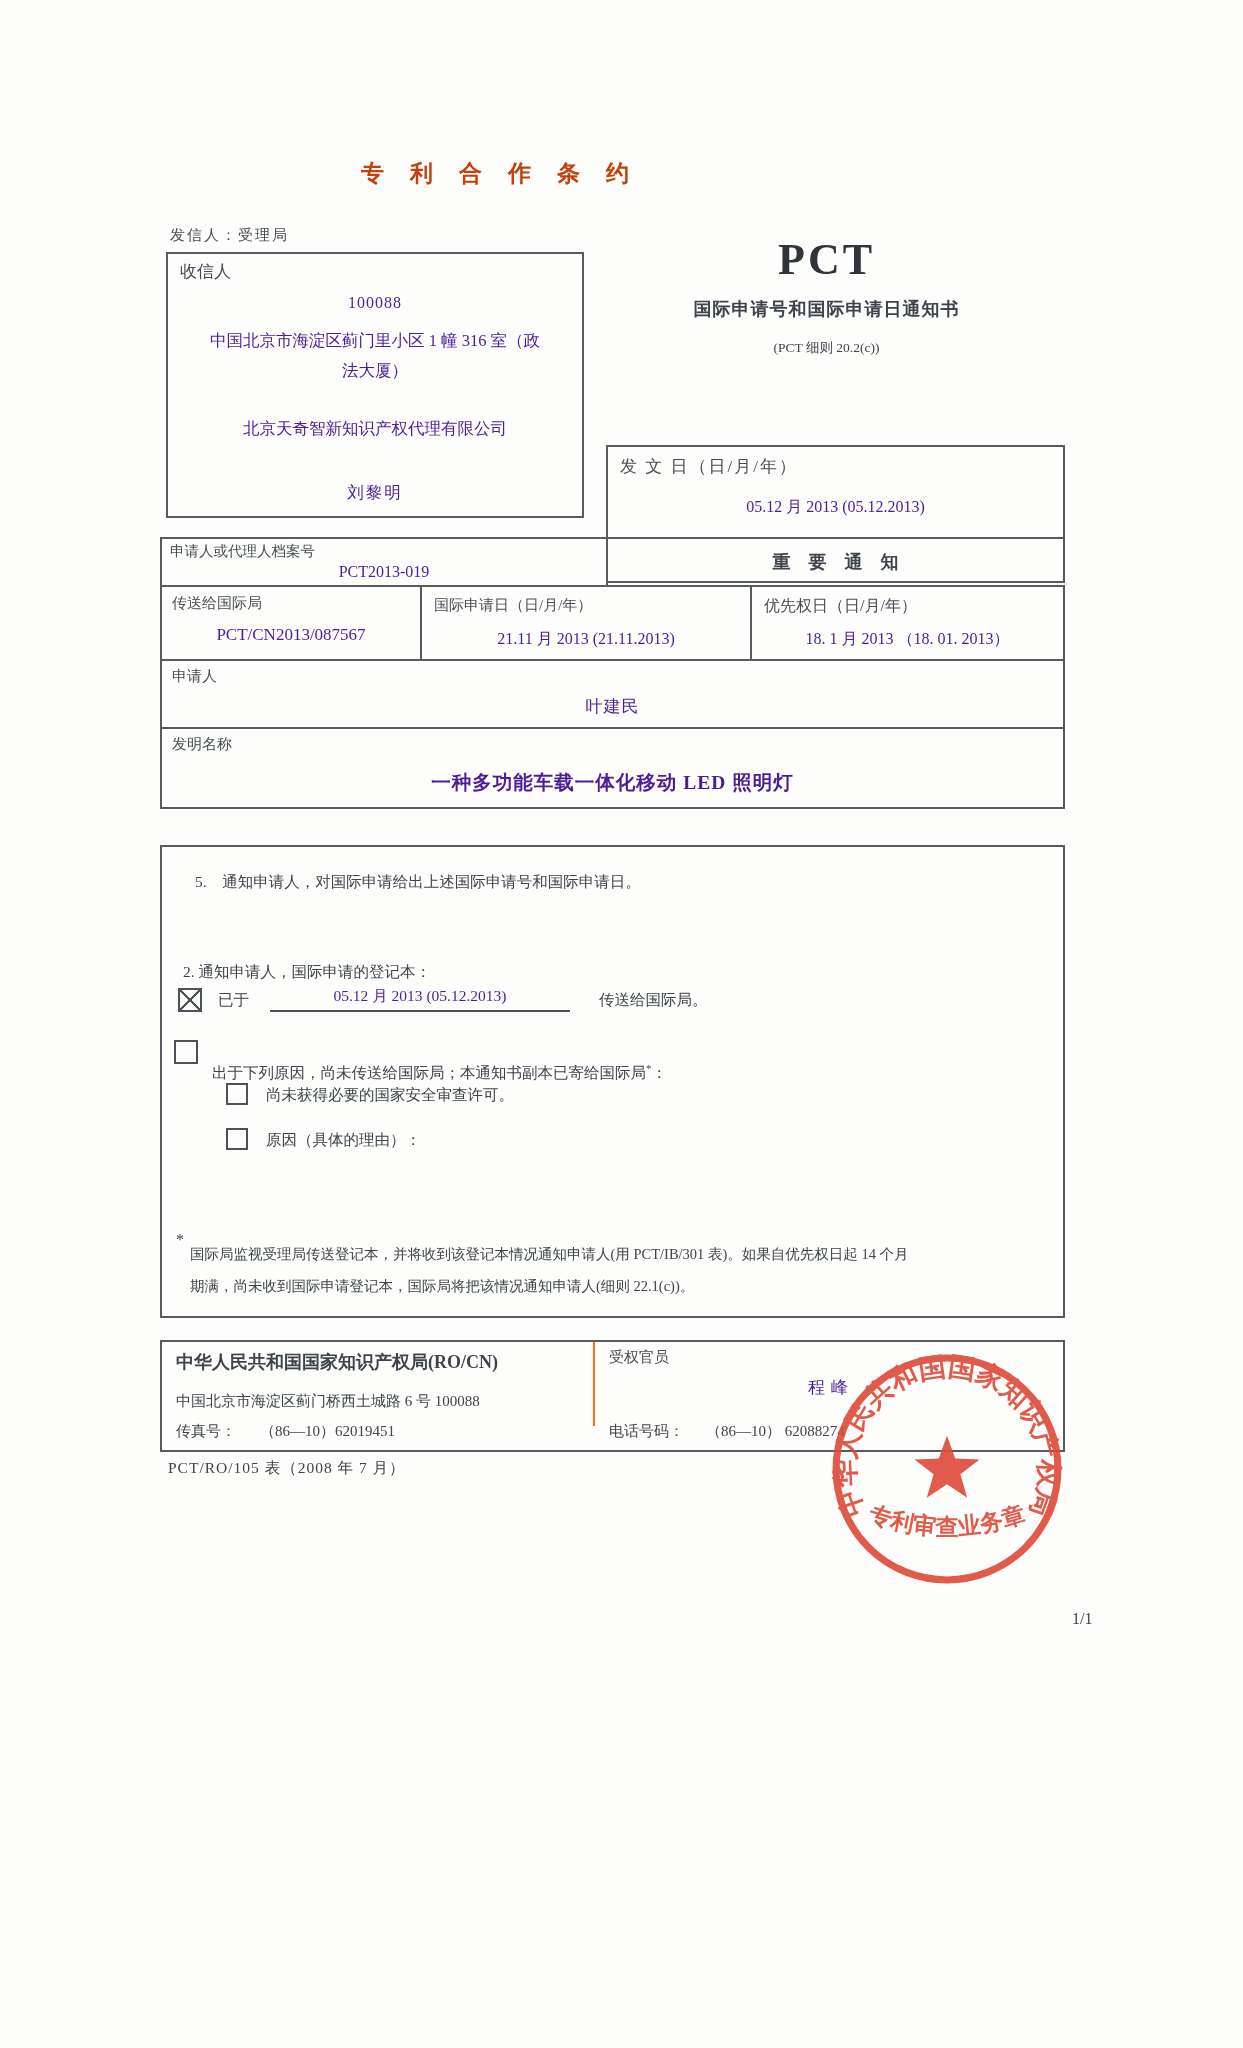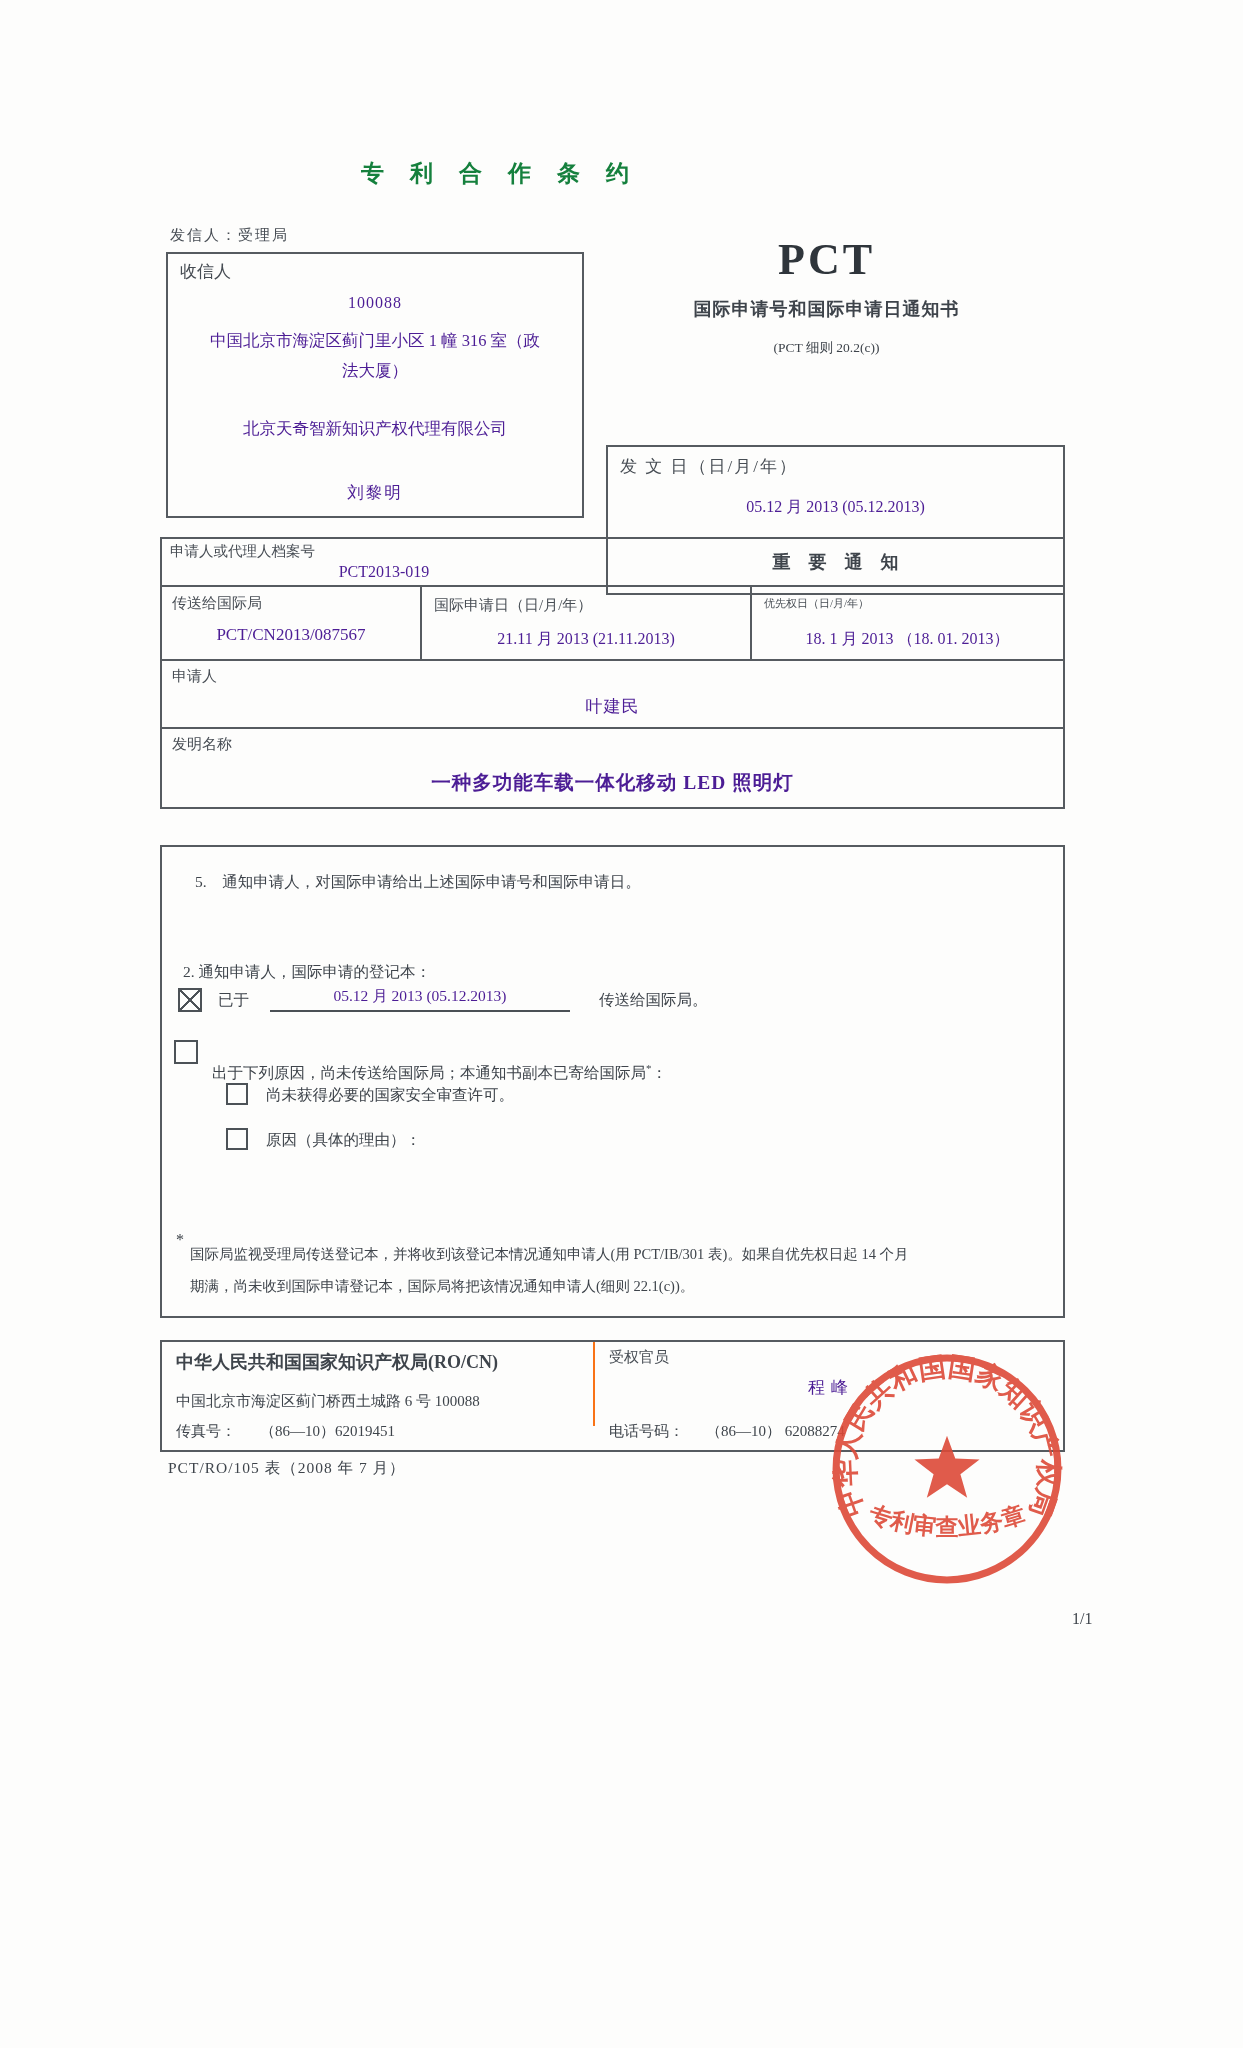--- a/index.html
+++ b/index.html
@@ -21,21 +21,21 @@
   .underfield { display:inline-block; border-bottom:2px solid #4a5055; padding-bottom:3px; text-align:center; }
   .stamp-red { fill:#dd4a38; }
   .stamp-stroke { fill:none; stroke:#dd4a38; }
   sup.fnref { font-size:11px; vertical-align:super; }
 </style>
 </head>
 <body>
 
 <div id="page">
 
-  <div class="abs" style="left:163px; top:158px; width:690px; text-align:center; font-size:23px; font-weight:bold; letter-spacing:26px; color:#15803d;">专利合作条约</div>
+  <div class="abs" style="left:163px; top:158px; width:690px; text-align:center; font-size:23px; font-weight:bold; letter-spacing:26px; color:#c2410c;">专利合作条约</div>
 
   <div class="abs lbl" style="left:170px; top:226px; font-size:15px; letter-spacing:2px;">发信人：受理局</div>
 
   <div class="box" style="left:166px; top:252px; width:418px; height:266px;">
     <div class="abs lbl" style="left:12px; top:6px; font-size:17px;">收信人</div>
     <div class="abs center val" style="left:0; top:40px; width:100%; font-size:16px; letter-spacing:1px;">100088</div>
     <div class="abs center val" style="left:0; top:76px; width:100%; font-size:16.5px;">中国北京市海淀区蓟门里小区 1 幢 316 室（政</div>
     <div class="abs center val" style="left:0; top:106px; width:100%; font-size:16.5px;">法大厦）</div>
     <div class="abs center val" style="left:0; top:164px; width:100%; font-size:16.5px;">北京天奇智新知识产权代理有限公司</div>
     <div class="abs center val" style="left:0; top:228px; width:100%; font-size:16.5px; letter-spacing:2px;">刘黎明</div>
@@ -49,34 +49,34 @@
 
   <div class="box" style="left:606px; top:445px; width:459px; height:94px;">
     <div class="abs lbl" style="left:12px; top:8px; font-size:17px; letter-spacing:2px;">发 文 日（日/月/年）</div>
     <div class="abs center val" style="left:0; top:50px; width:100%; font-size:16px;">05.12 月 2013 (05.12.2013)</div>
   </div>
 
   <div class="box" style="left:160px; top:537px; width:448px; height:50px;">
     <div class="abs lbl" style="left:8px; top:3px; font-size:14.5px;">申请人或代理人档案号</div>
     <div class="abs center val" style="left:0; top:24px; width:100%; font-size:16px;">PCT2013-019</div>
   </div>
-  <div class="box" style="left:606px; top:537px; width:459px; height:58px;">
+  <div class="box" style="left:606px; top:537px; width:459px; height:46px;">
     <div class="abs center" style="left:0; top:0; width:100%; line-height:46px; font-size:18px; font-weight:bold; letter-spacing:18px; text-indent:18px;">重要通知</div>
   </div>
 
   <div class="box" style="left:160px; top:585px; width:262px; height:76px;">
     <div class="abs lbl" style="left:10px; top:7px; font-size:15px;">传送给国际局</div>
     <div class="abs center val" style="left:0; top:38px; width:100%; font-size:17px;">PCT/CN2013/087567</div>
   </div>
   <div class="box" style="left:420px; top:585px; width:332px; height:76px;">
     <div class="abs lbl" style="left:12px; top:9px; font-size:15px;">国际申请日（日/月/年）</div>
     <div class="abs center val" style="left:0; top:42px; width:100%; font-size:16px;">21.11 月 2013 (21.11.2013)</div>
   </div>
   <div class="box" style="left:750px; top:585px; width:315px; height:76px;">
-    <div class="abs lbl" style="left:12px; top:9px; font-size:11px;">优先权日（日/月/年）</div>
+    <div class="abs lbl" style="left:12px; top:9px; font-size:16px;">优先权日（日/月/年）</div>
     <div class="abs center val" style="left:0; top:42px; width:100%; font-size:16px;">18. 1 月 2013 （18. 01. 2013）</div>
   </div>
 
   <div class="box" style="left:160px; top:659px; width:905px; height:70px;">
     <div class="abs lbl" style="left:10px; top:6px; font-size:15px;">申请人</div>
     <div class="abs center val" style="left:0; top:34px; width:100%; font-size:17px; letter-spacing:1px;">叶建民</div>
   </div>
 
   <div class="box" style="left:160px; top:727px; width:905px; height:82px;">
     <div class="abs lbl" style="left:10px; top:6px; font-size:15px;">发明名称</div>

